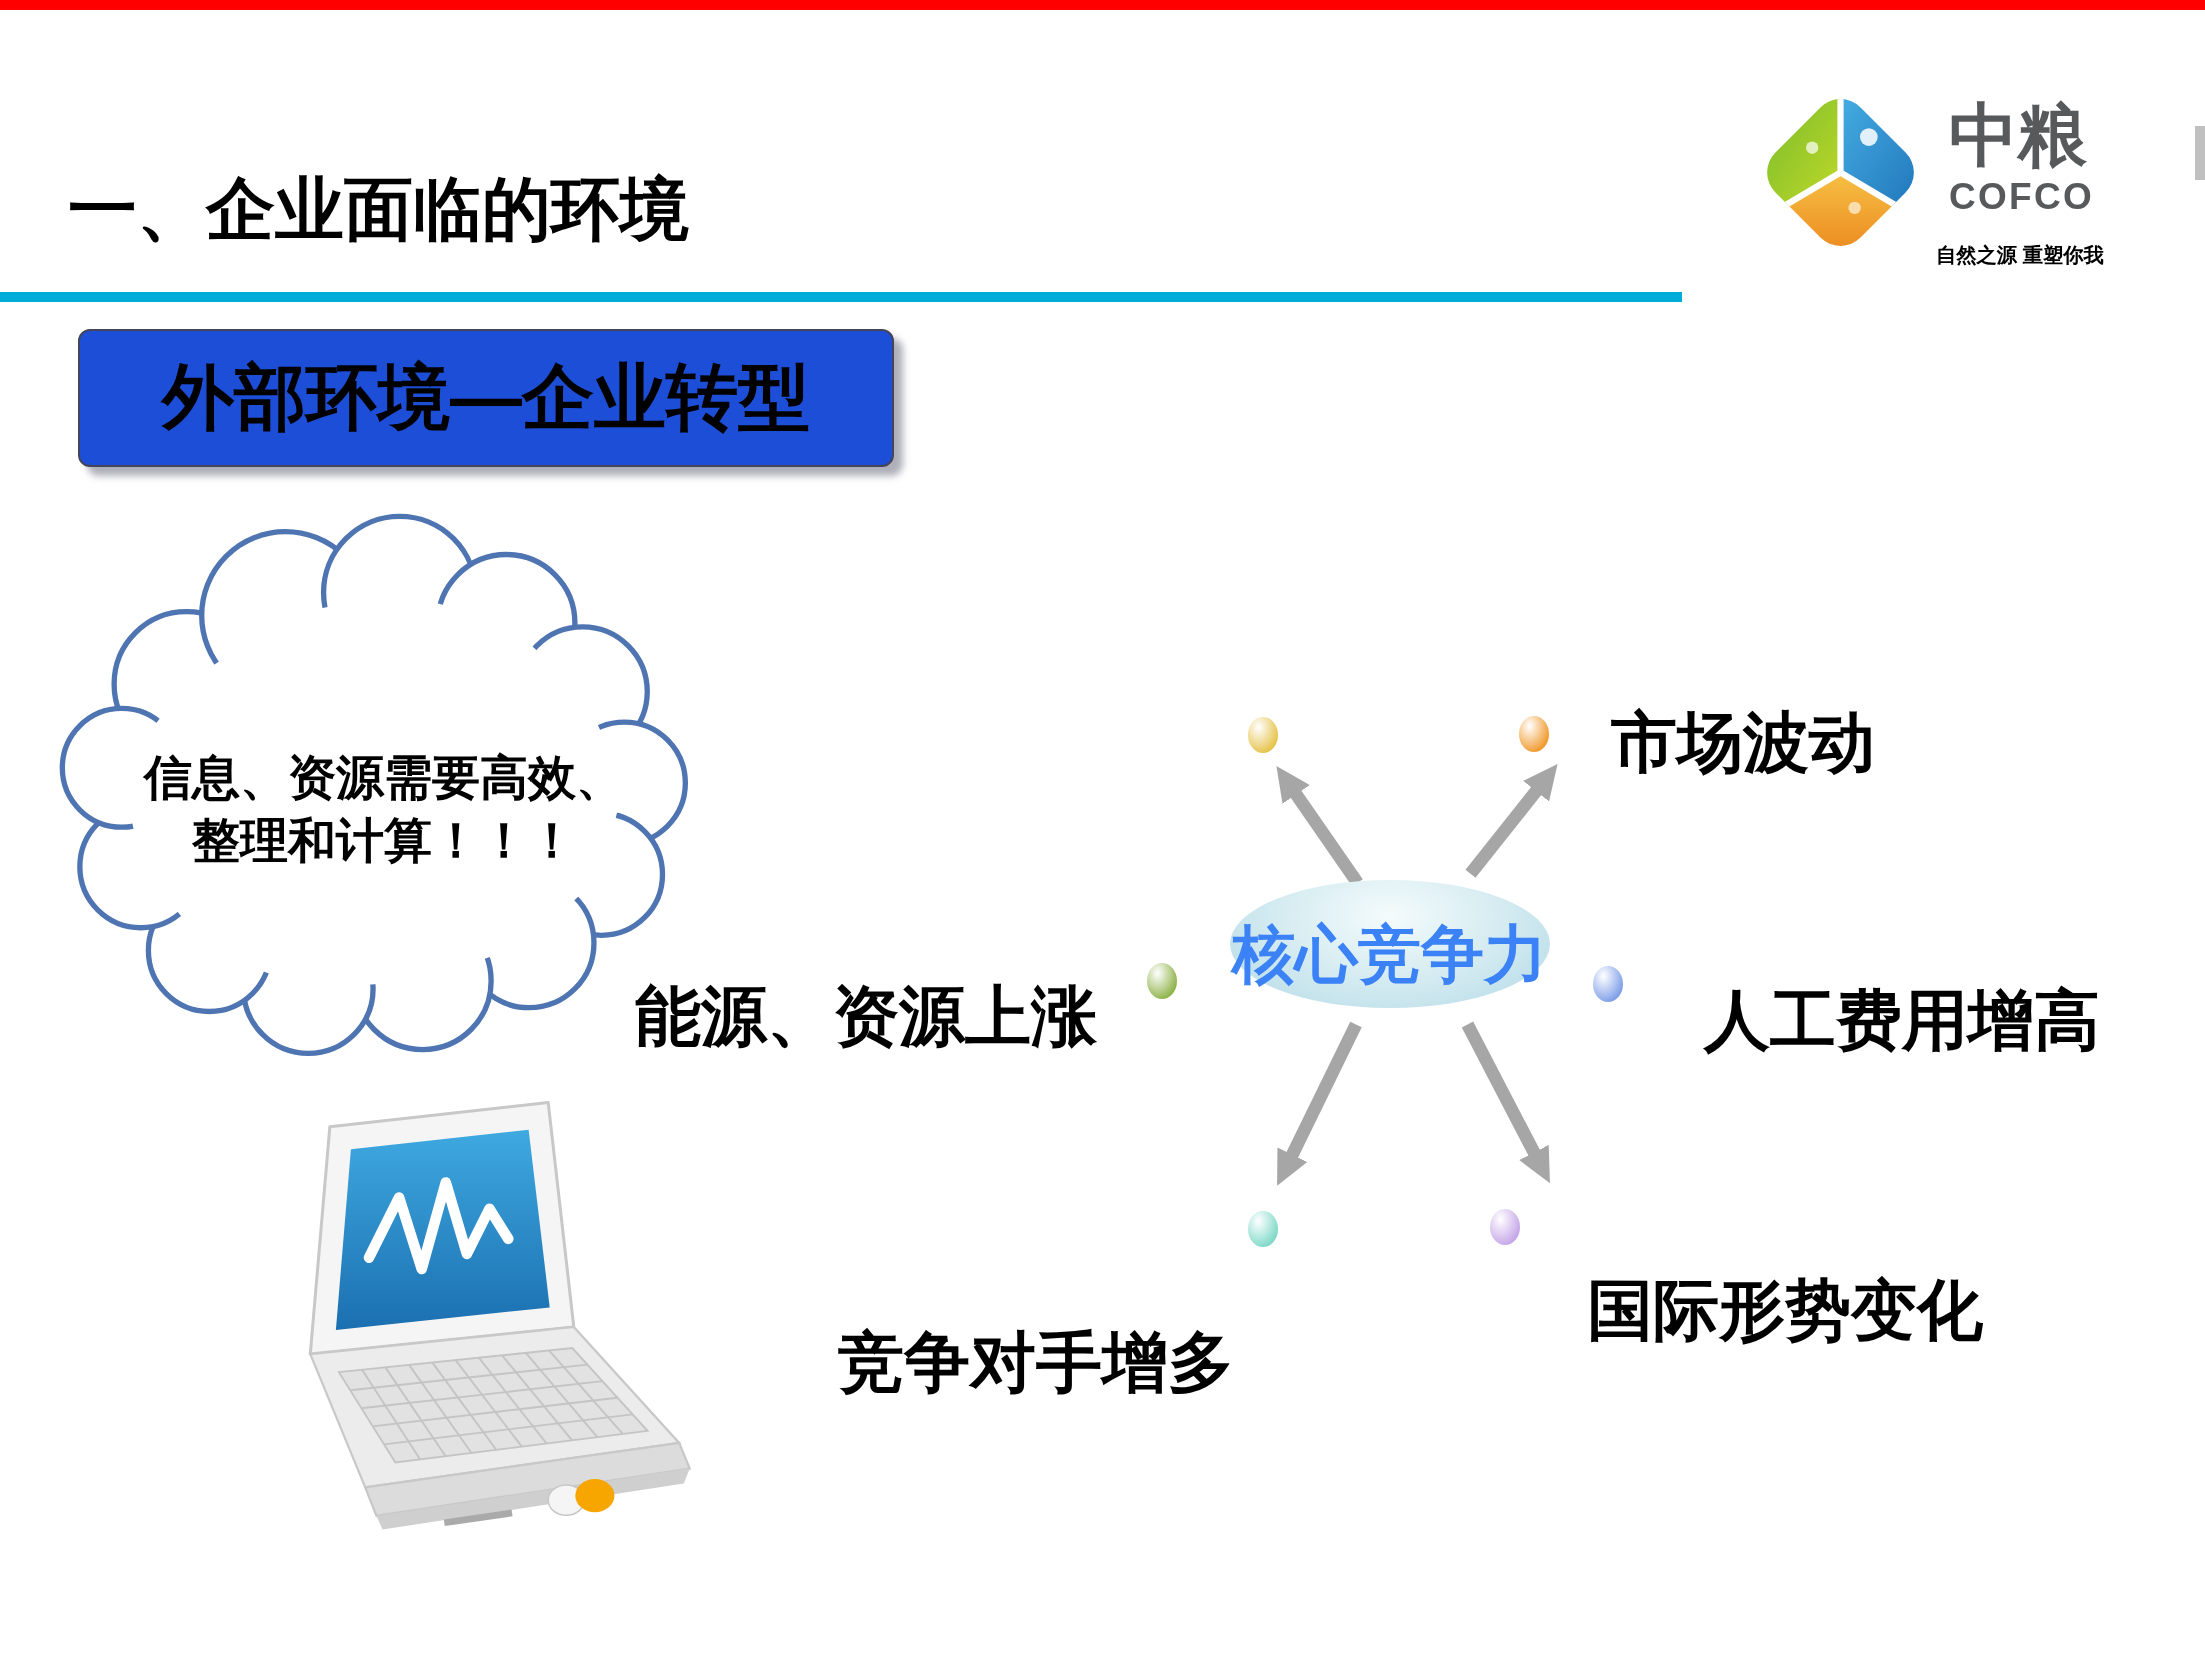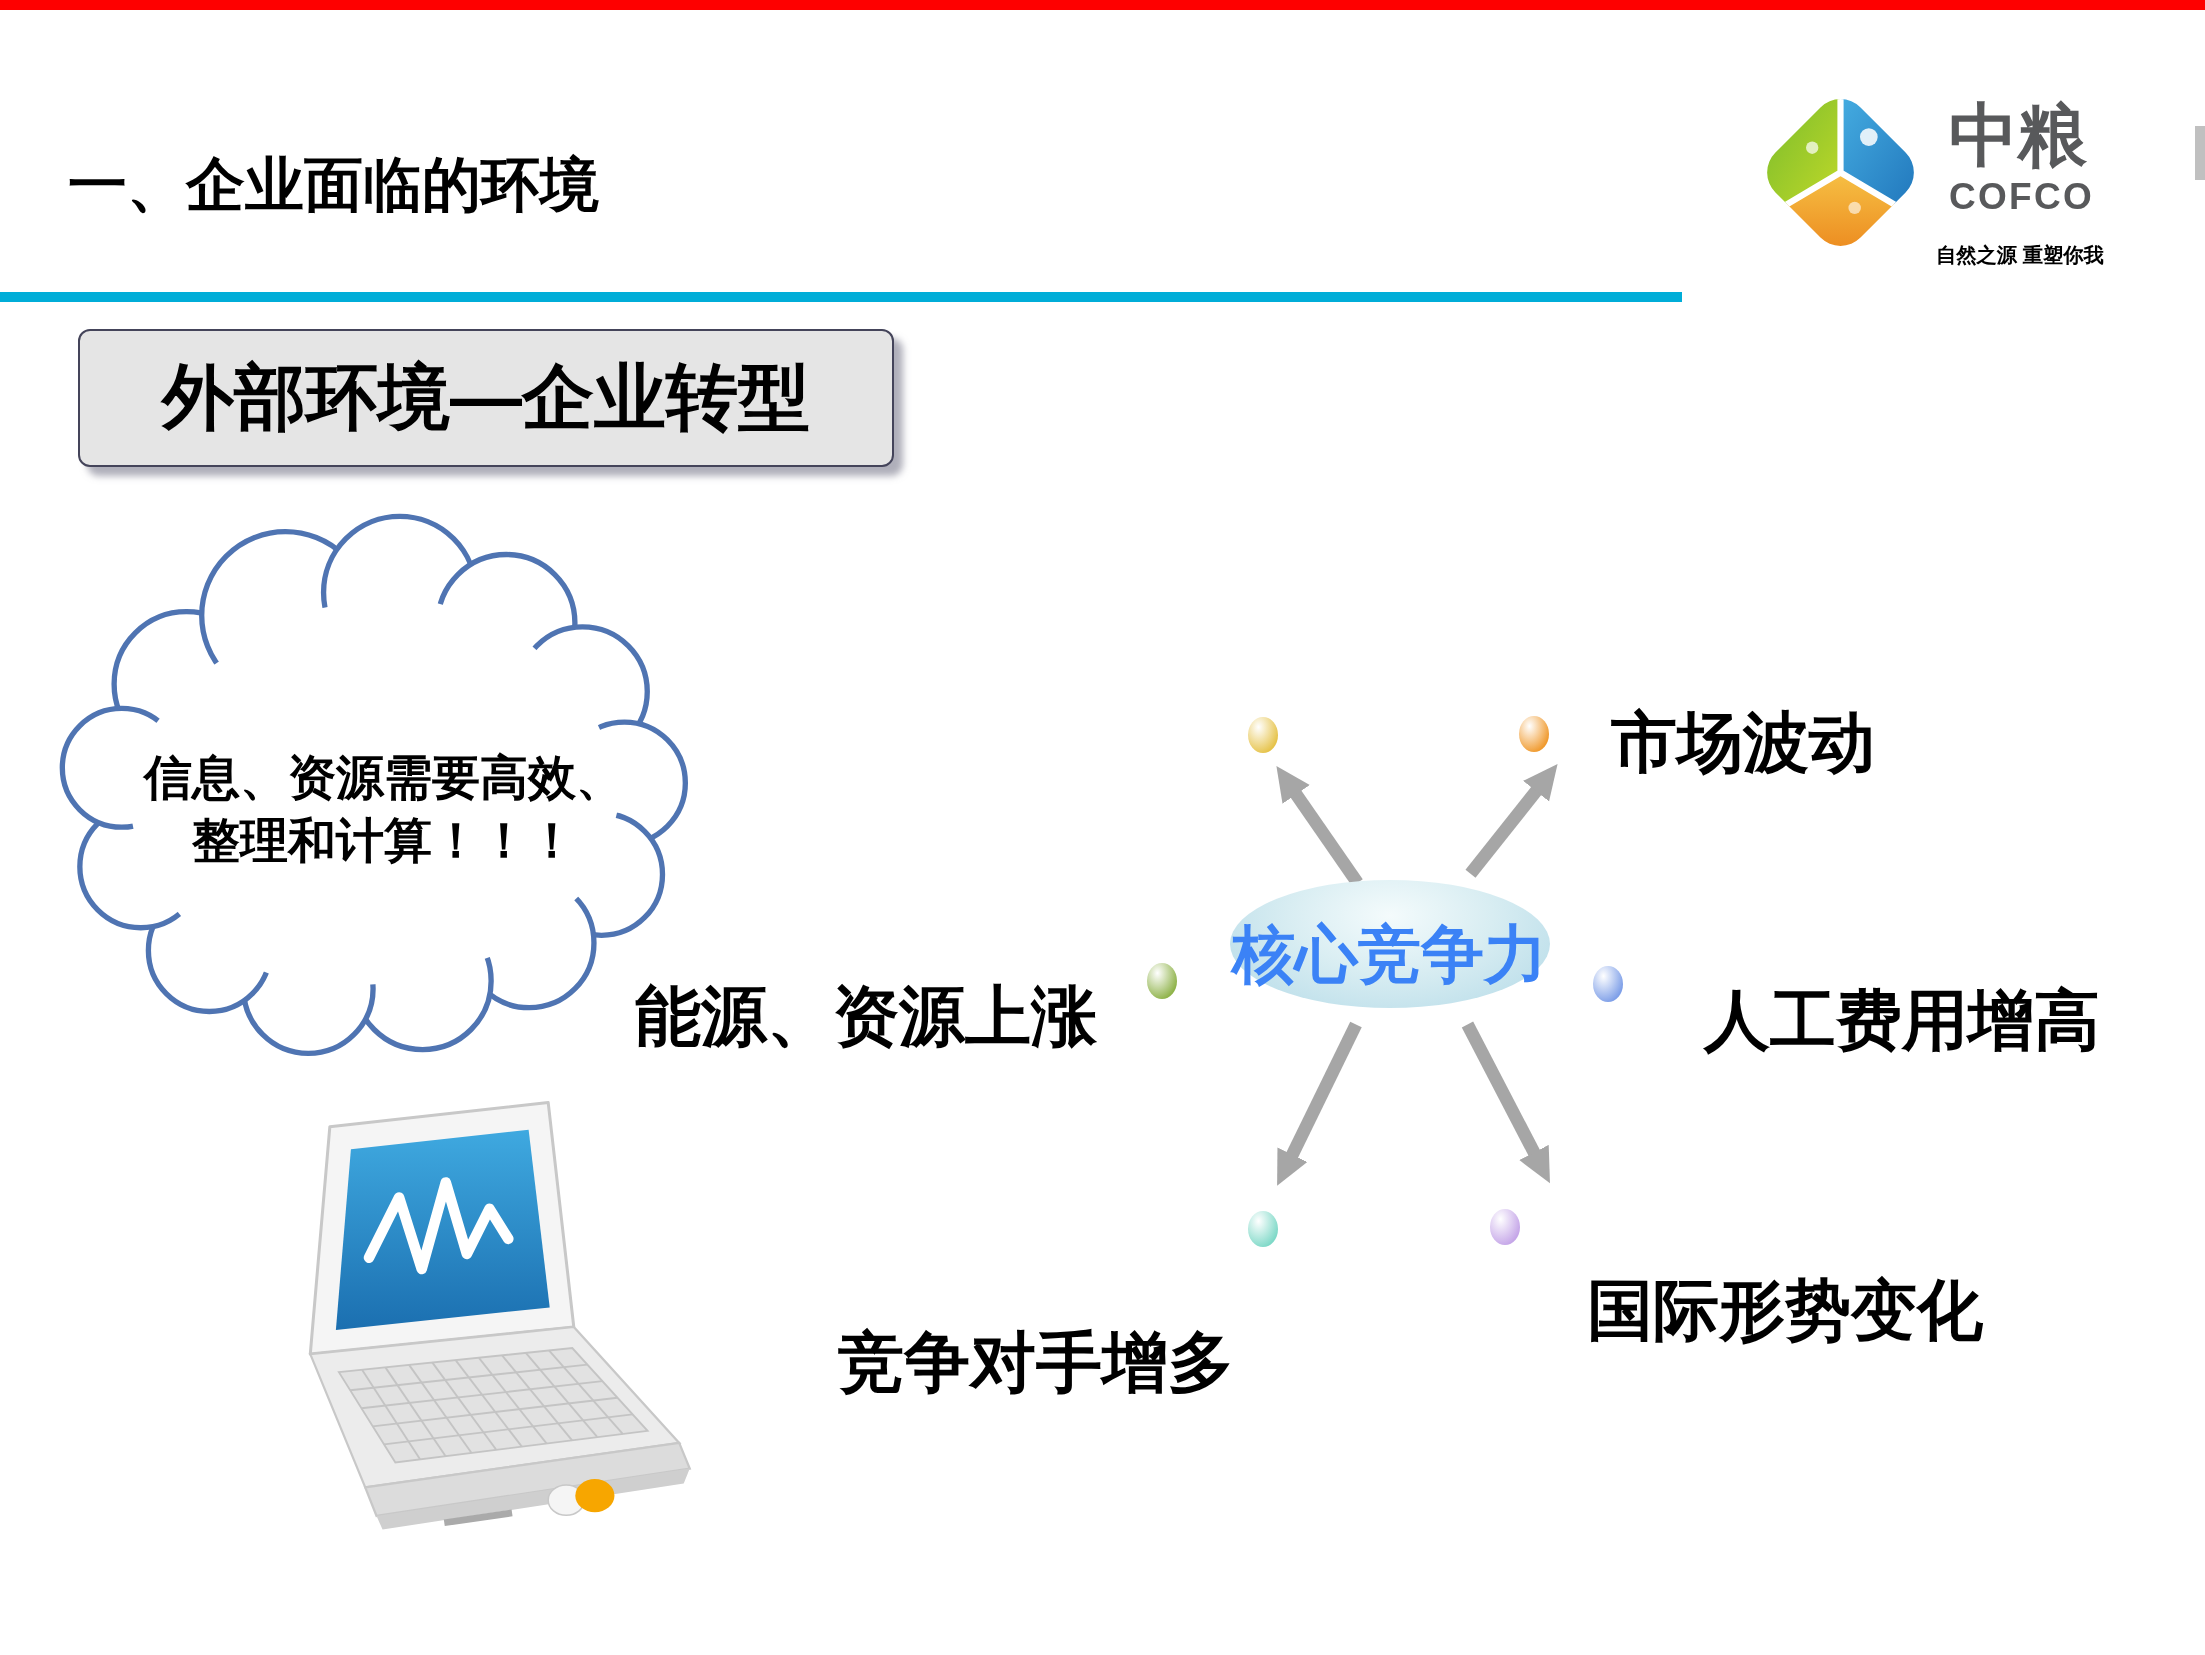--- a/index.html
+++ b/index.html
@@ -3,32 +3,32 @@
 <meta charset="utf-8">
 <style>
   html,body { margin:0; padding:0; background:#ffffff; }
   .slide {
     position:relative; width:2205px; height:1655px; background:#ffffff;
     overflow:hidden; font-family:"Liberation Sans","DejaVu Sans",sans-serif; color:#000;
   }
   .top-bar { position:absolute; top:0; left:0; width:2205px; height:9.8px; background:#fe0000; }
   .right-tab { position:absolute; right:0; top:126px; width:9.8px; height:54px; background:#c0c0c0; }
 
-  .page-title { position:absolute; left:68px; top:146px; font-size:59px; font-weight:bold; white-space:nowrap; }
+  .page-title { position:absolute; left:68px; top:164px; font-size:69px; font-weight:bold; white-space:nowrap; }
   .title-rule { position:absolute; left:0; top:292px; width:1682px; height:9.8px; background:#00add8; }
 
   .logo { position:absolute; left:1752px; top:84px; width:437px; height:196px; }
   .logo-cube { position:absolute; left:0; top:0; width:177px; height:177px; }
   .logo-cn { position:absolute; left:197px; top:6px; font-size:69px; font-weight:bold; color:#58595b; white-space:nowrap; }
   .logo-en { position:absolute; left:197px; top:92px; font-size:37px; font-weight:bold; color:#58595b; letter-spacing:2.3px; }
   .logo-tagline { position:absolute; left:184px; top:157px; font-size:20.3px; font-weight:bold; color:#000000; white-space:nowrap; }
 
   .transform-box {
     position:absolute; left:78px; top:329px; width:812px; height:134px;
-    background:#e5e5e5; border:2.3px solid #44445a; border-radius:12px;
+    background:#1d4ed8; border:2.3px solid #44445a; border-radius:12px;
     box-shadow:9px 9px 7.5px rgba(110,110,130,.55);
     display:flex; align-items:center; justify-content:center;
     font-size:72px; font-weight:bold; white-space:nowrap;
   }
 
   .cloud-svg { position:absolute; left:57px; top:493px; width:655px; height:580px; }
   .cloud-text {
     position:absolute; left:90px; top:746px; width:588px; text-align:center;
     font-size:48px; font-weight:bold; line-height:1.32;
   }

